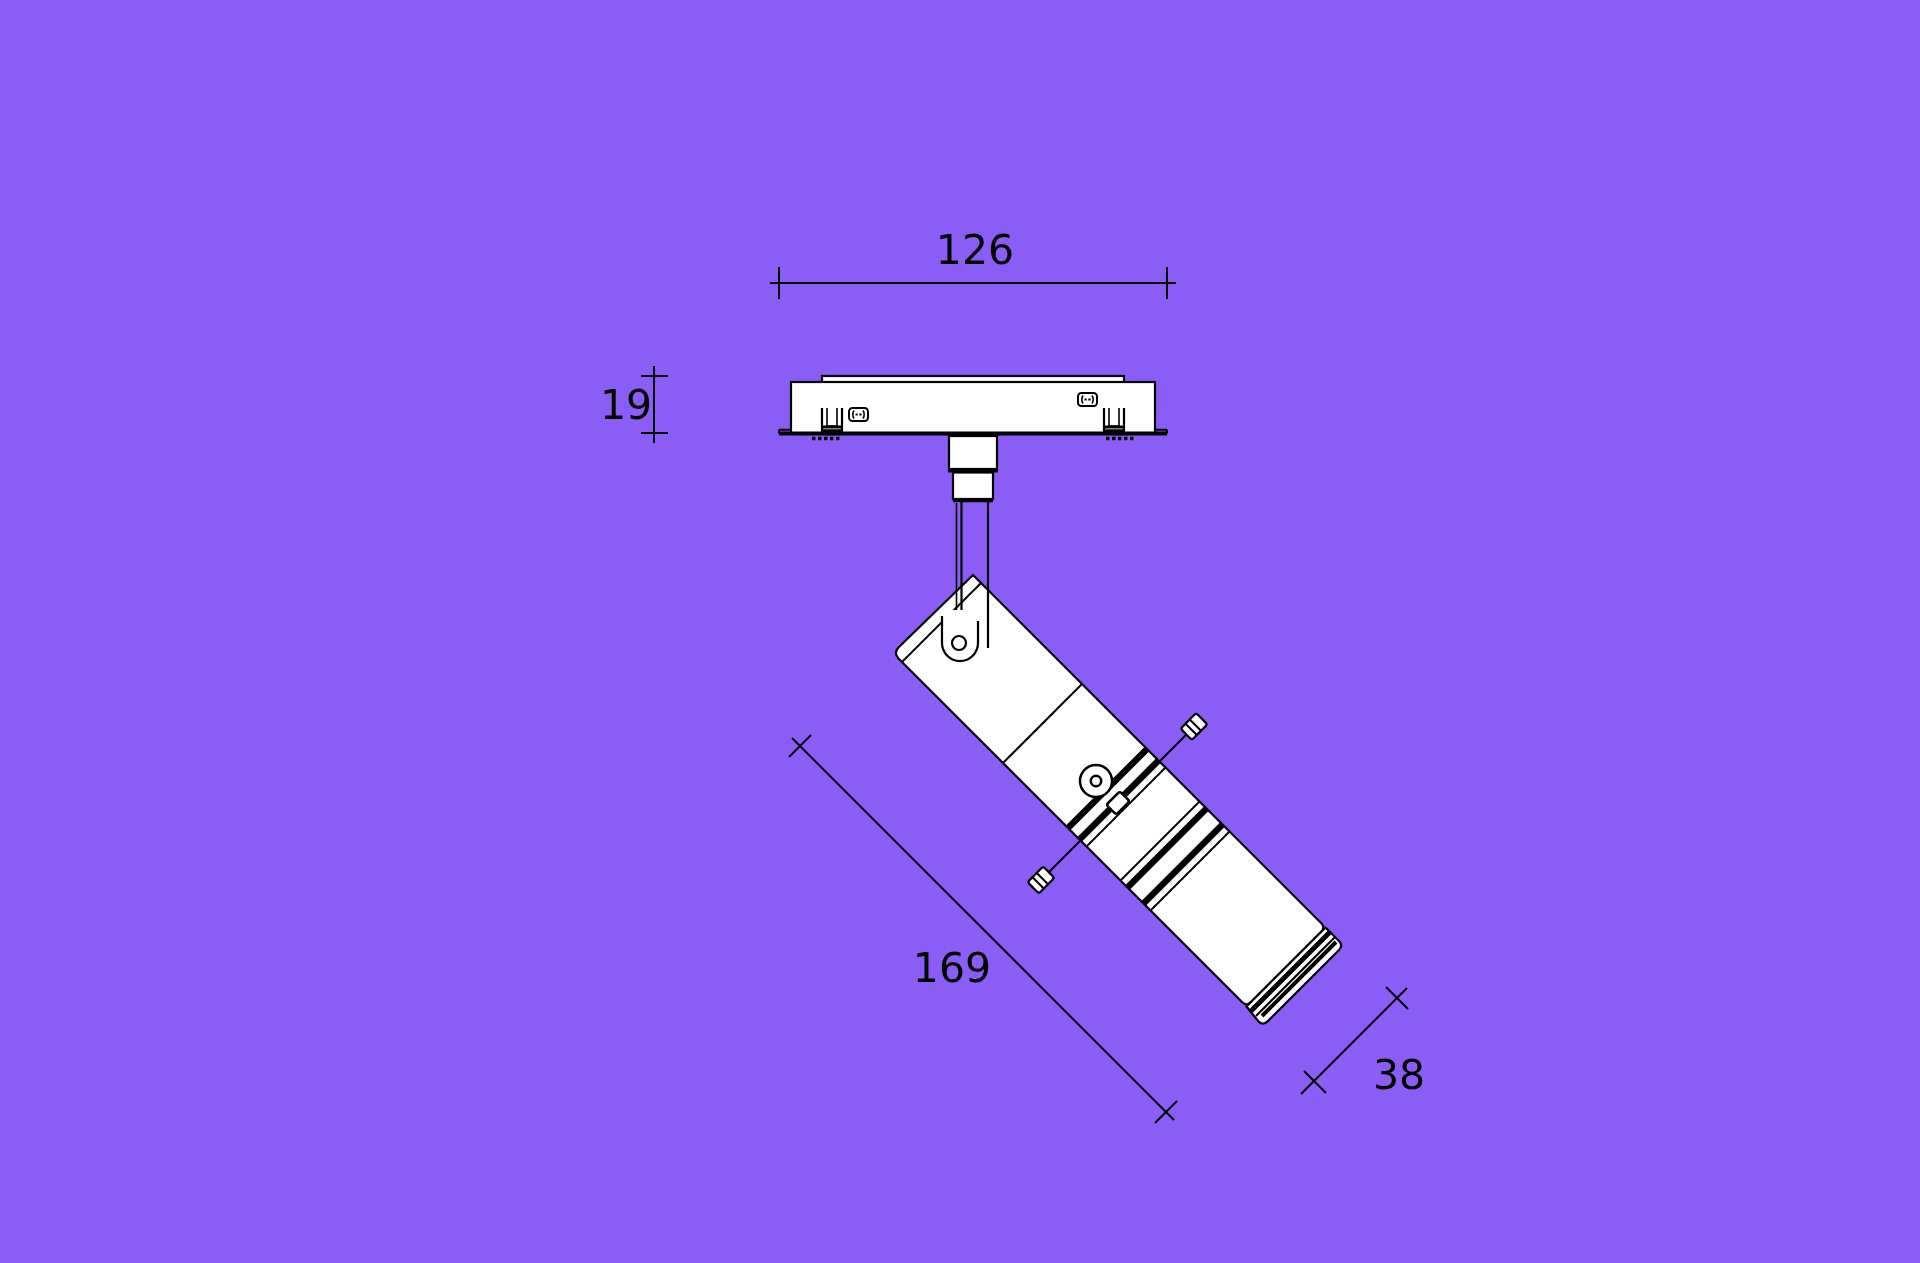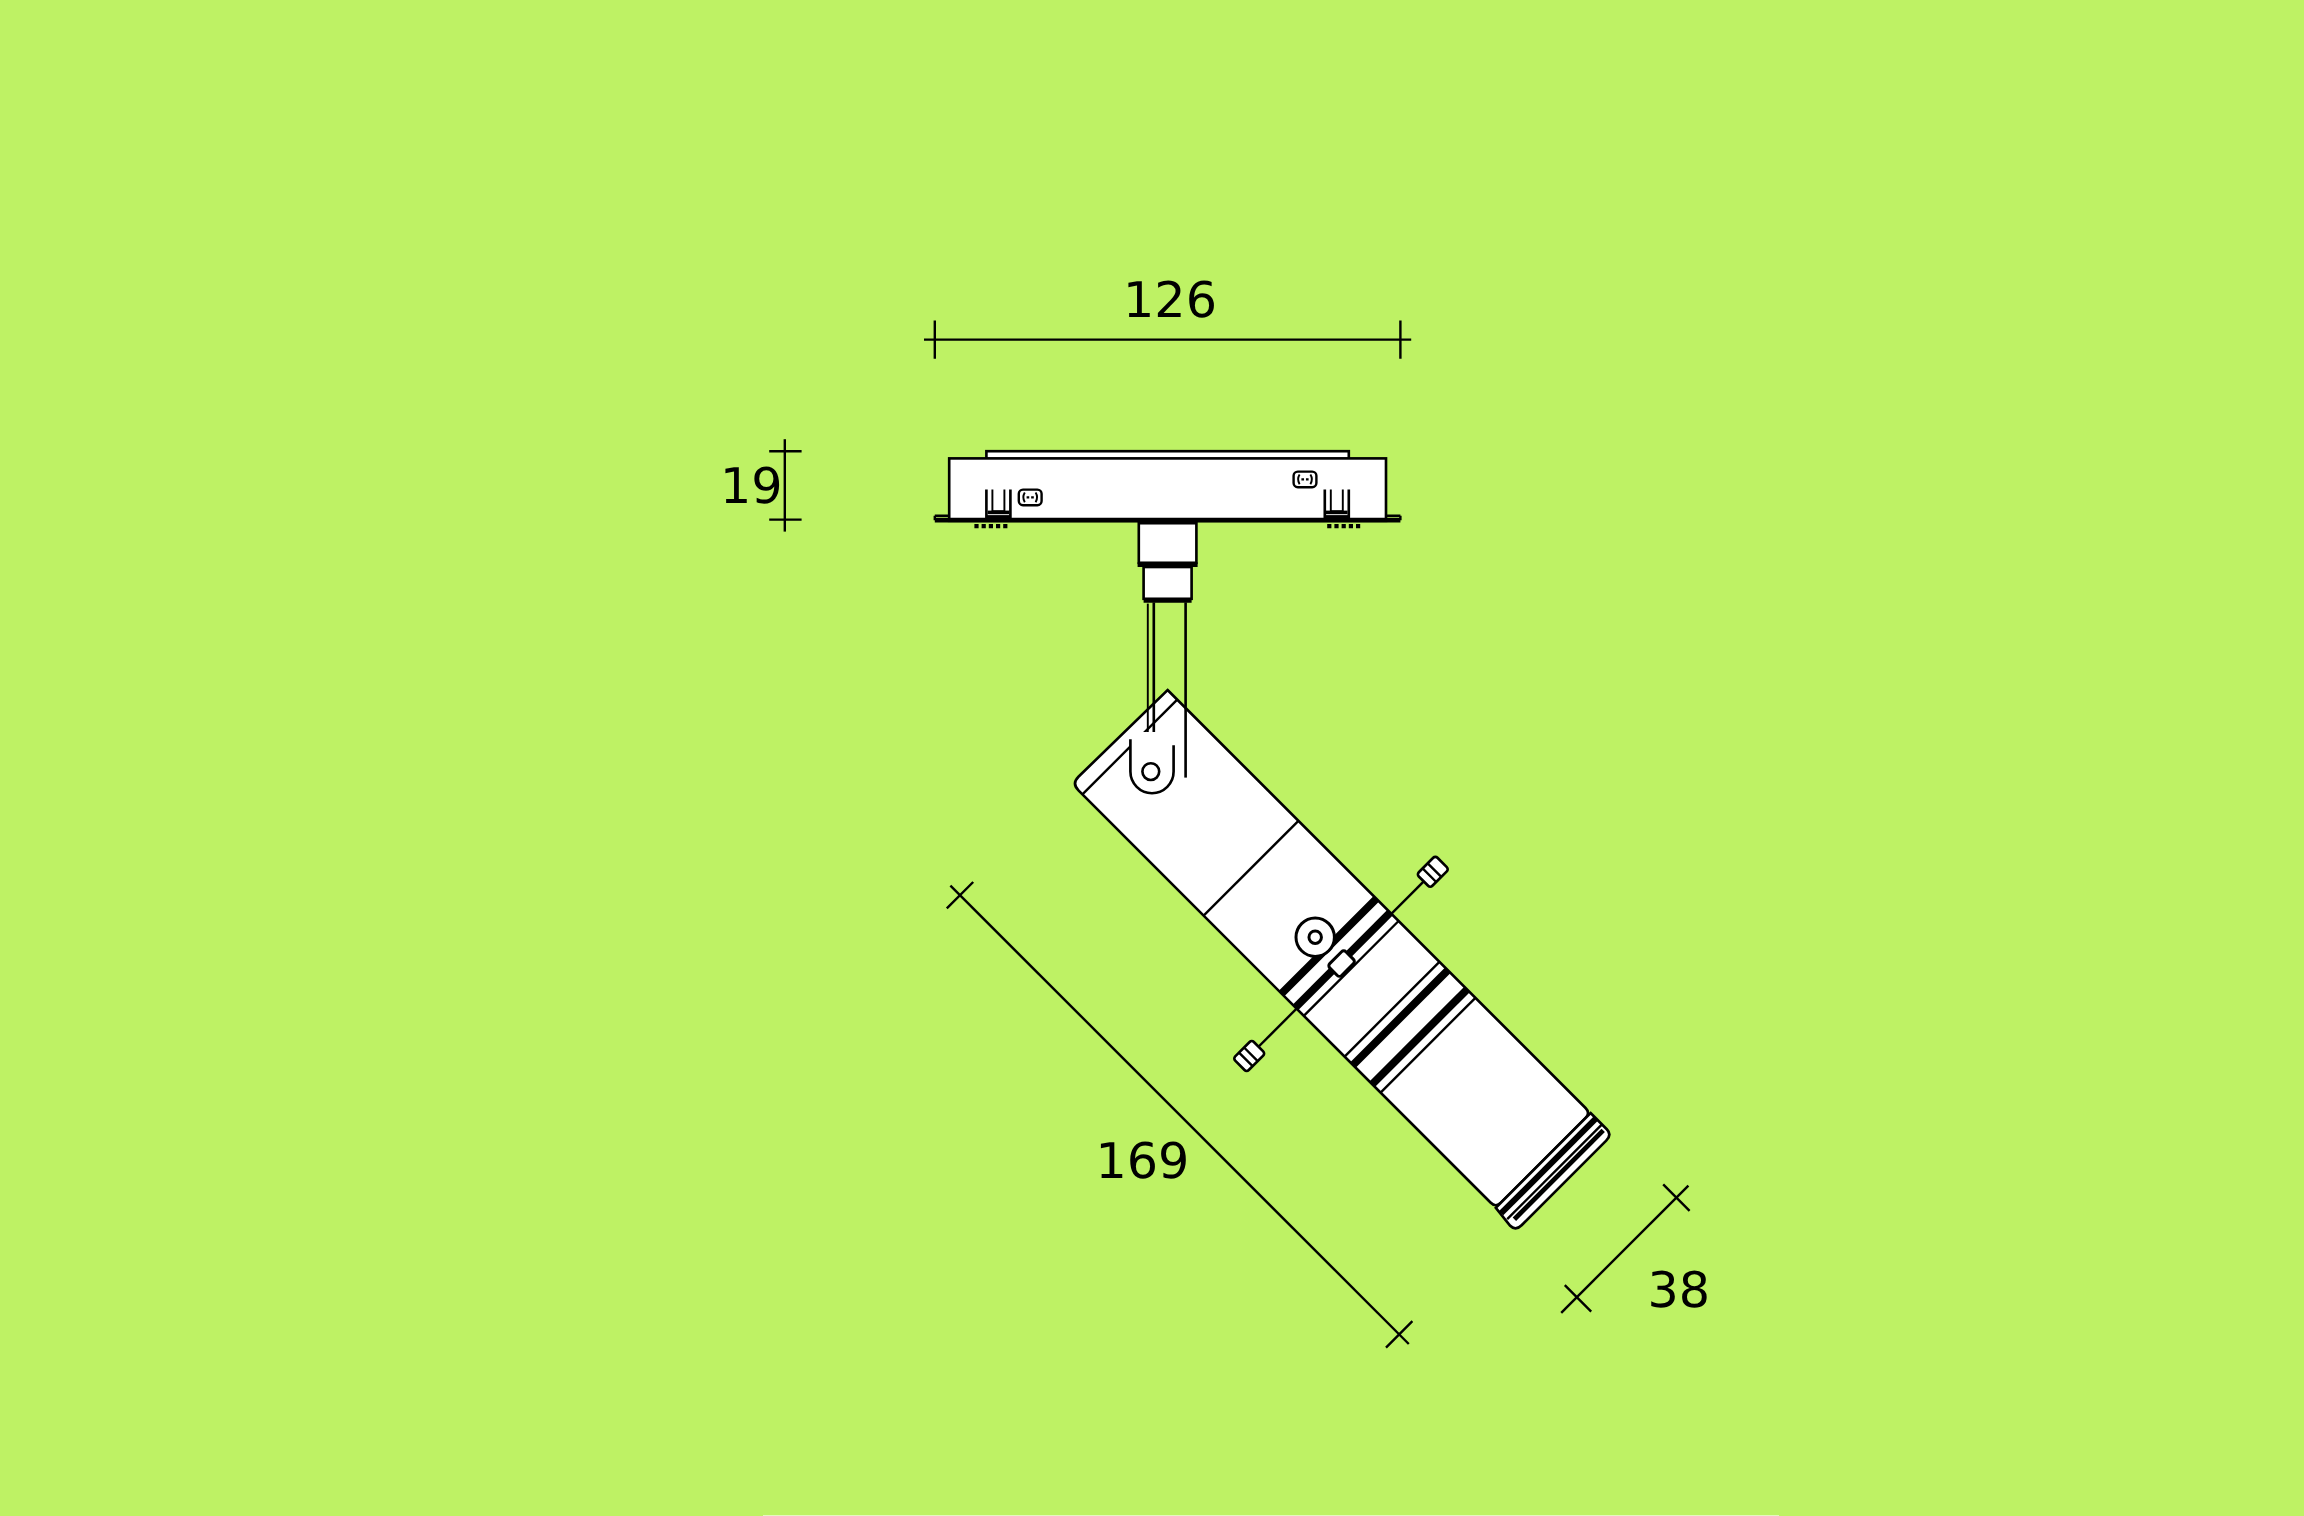--- a/index.html
+++ b/index.html
@@ -7,21 +7,21 @@
     padding: 0;
     background: #ffffff;
     width: 1920px;
     height: 1263px;
     overflow: hidden;
   }
   .canvas-wrap {
     position: relative;
     width: 1920px;
     height: 1263px;
-    background: #bef264;
+    background: #8b5cf6;
   }
   svg {
     display: block;
   }
   .dim-label {
     font-family: "DejaVu Sans", "Liberation Sans", sans-serif;
     font-size: 41px;
     fill: #000000;
   }
   .thin  { stroke: #000; stroke-width: 2;   fill: none; }

